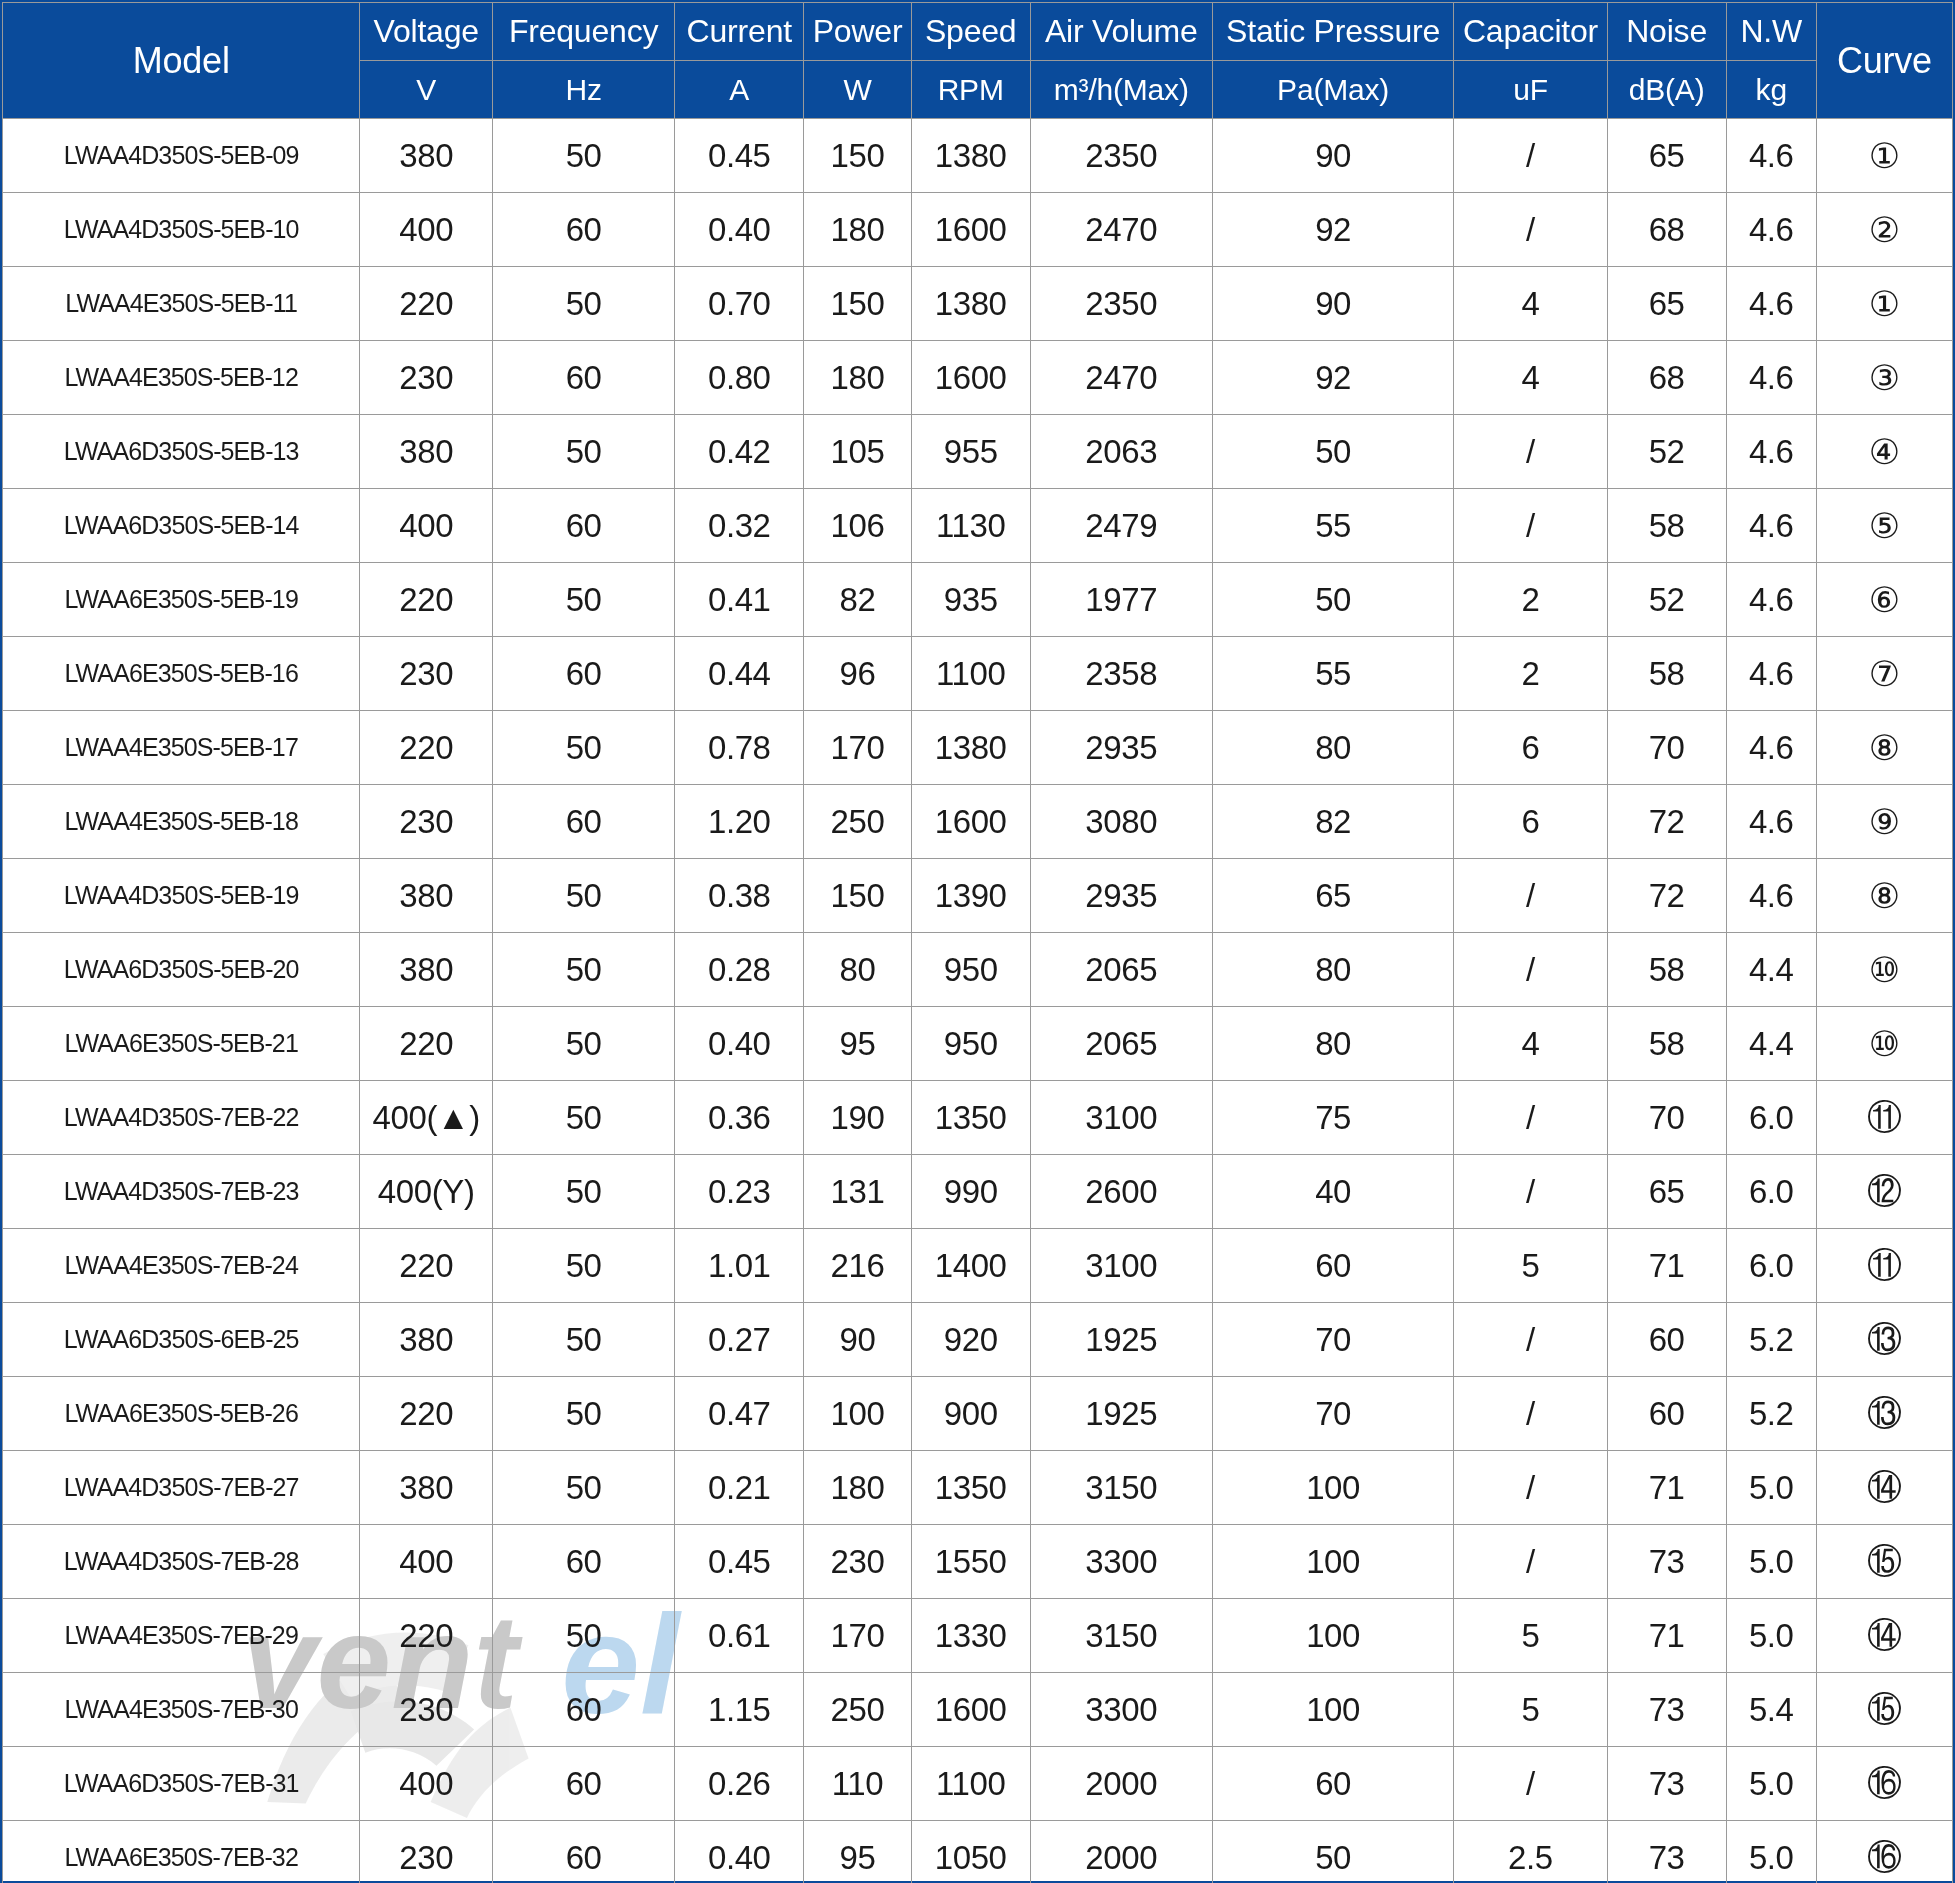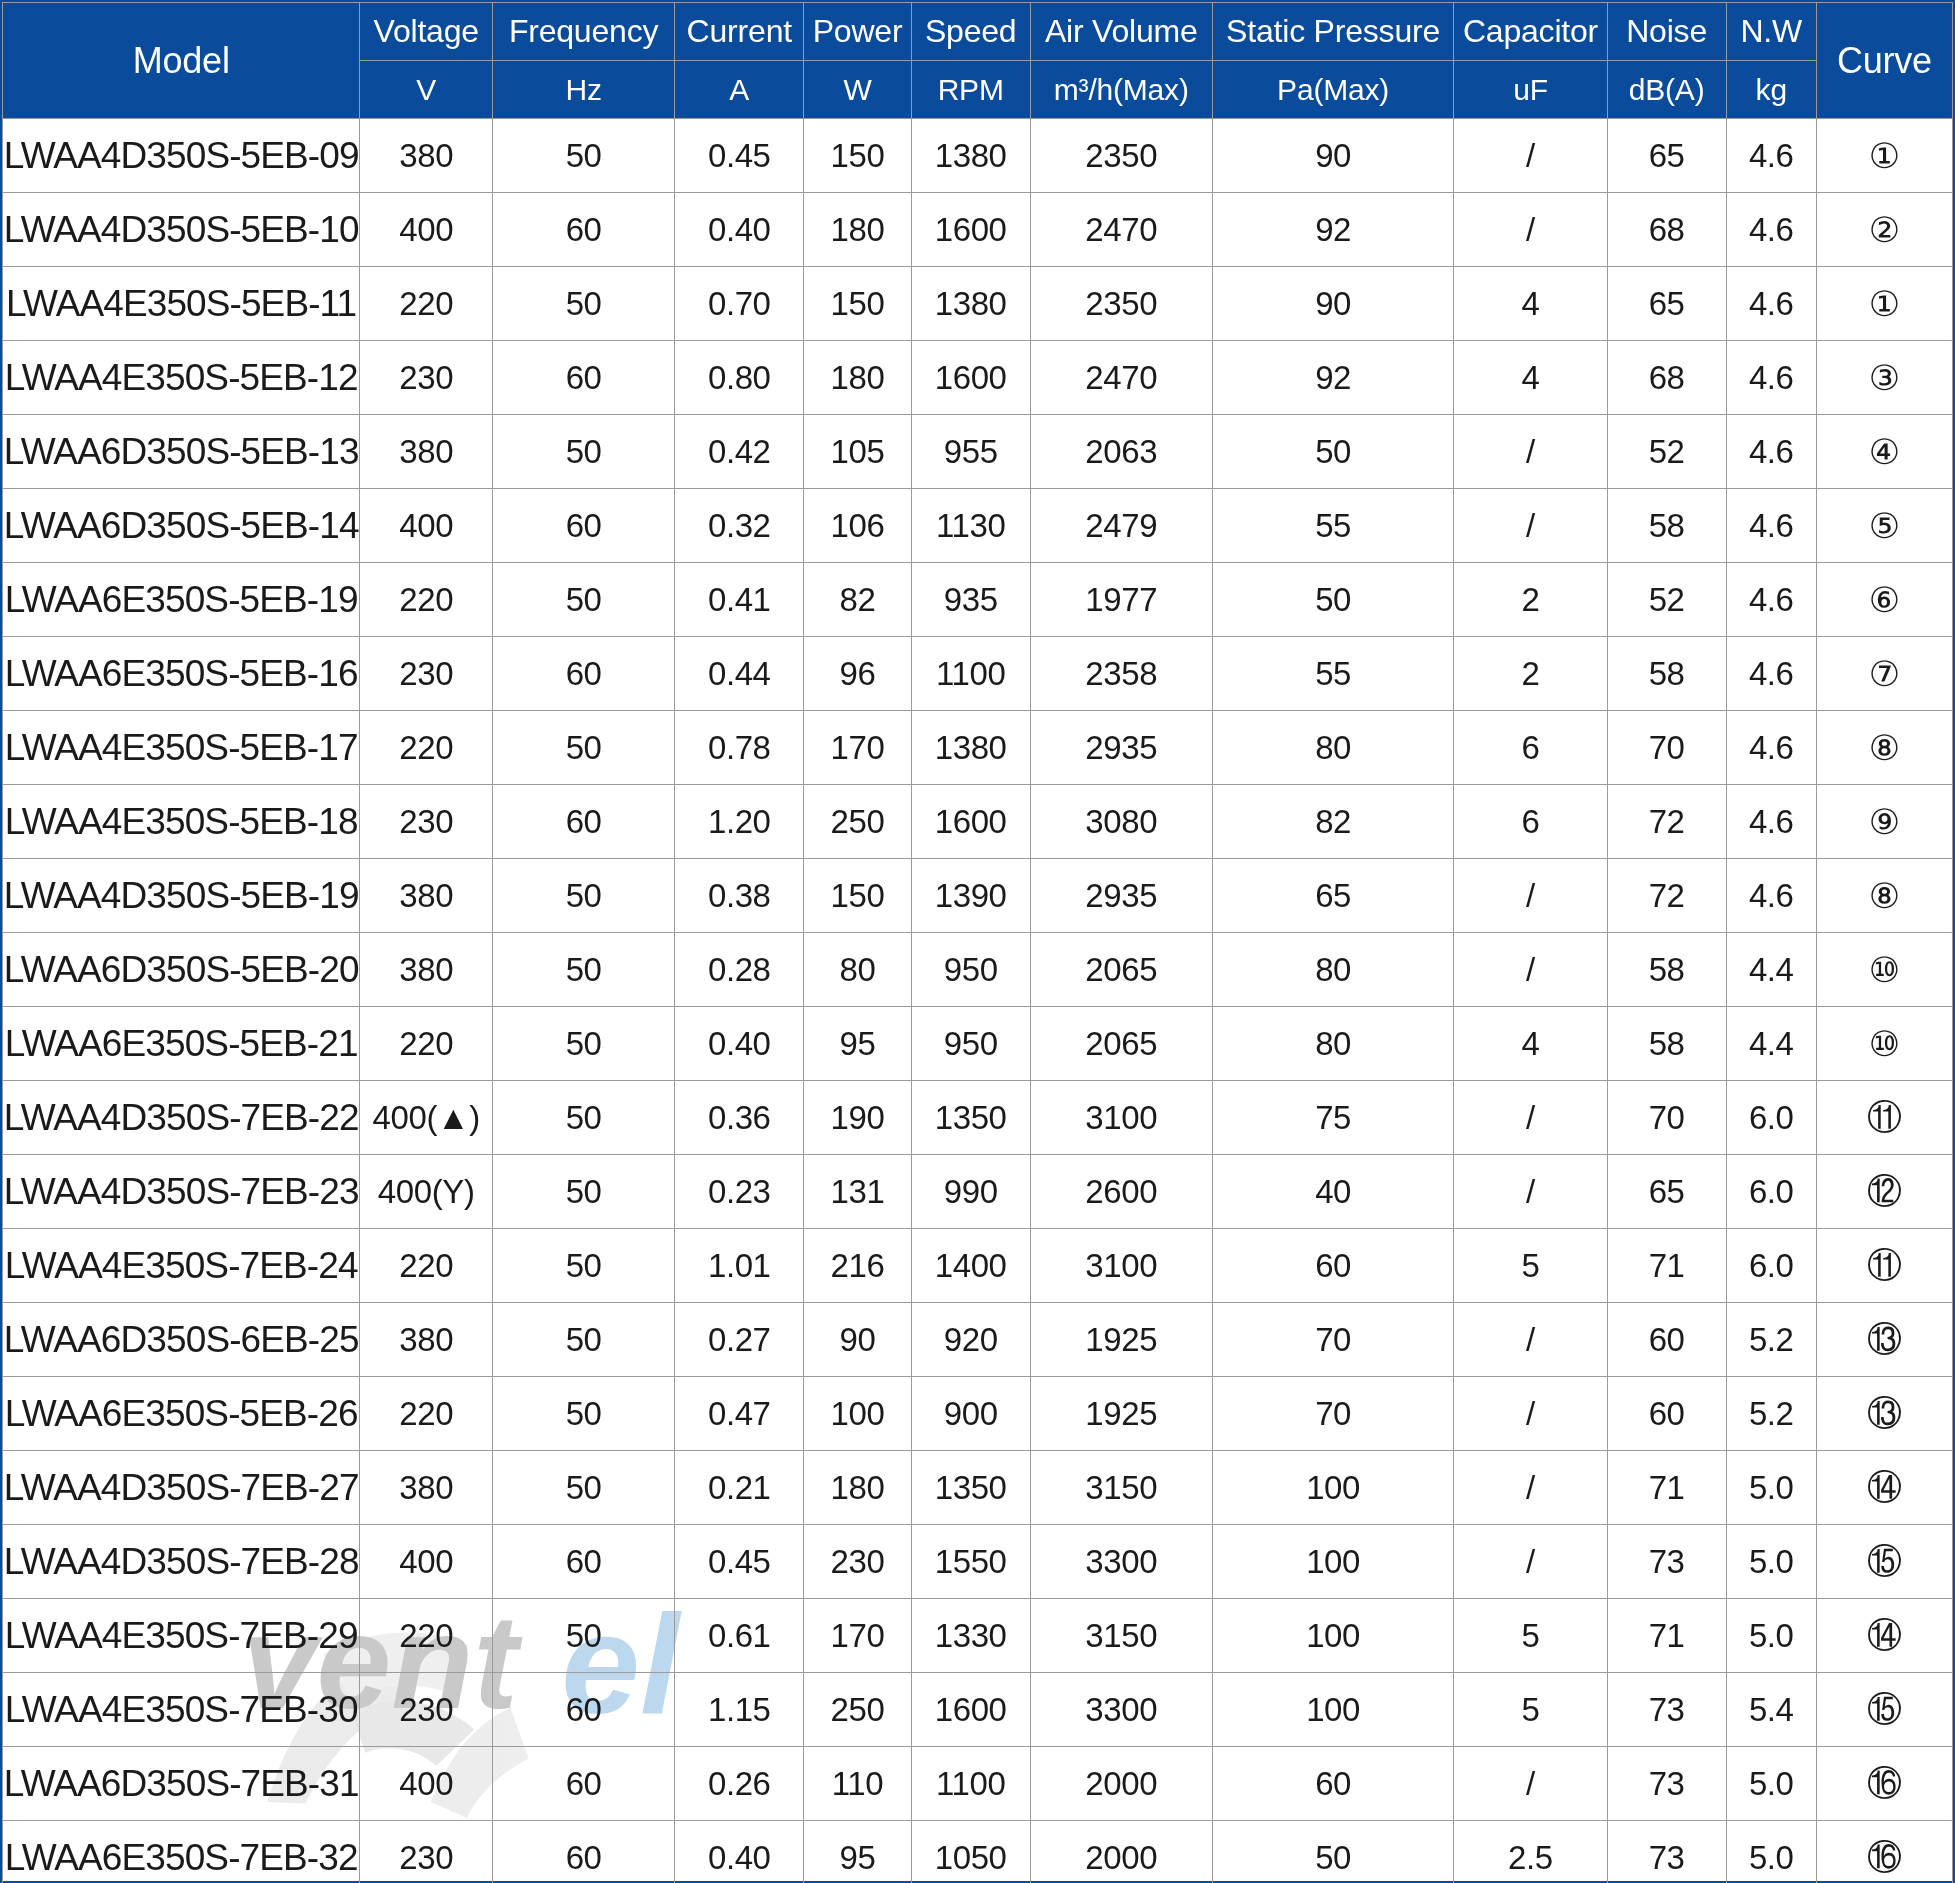--- a/index.html
+++ b/index.html
@@ -70,21 +70,21 @@
 
   
   tbody td {
     background: transparent;
     color: #1a1a1a;
     font-size: 33px;
     height: 73px;
     letter-spacing: -0.4px;
   }
   tbody td.model {
-    font-size: 37px;
+    font-size: 25px;
     letter-spacing: -0.9px;
   }
   tbody td.curve {
     font-size: 35px;
     font-family: "DejaVu Sans", sans-serif;
     letter-spacing: 0;
   }
 
   
   col.c-model   { width: 210px; }

